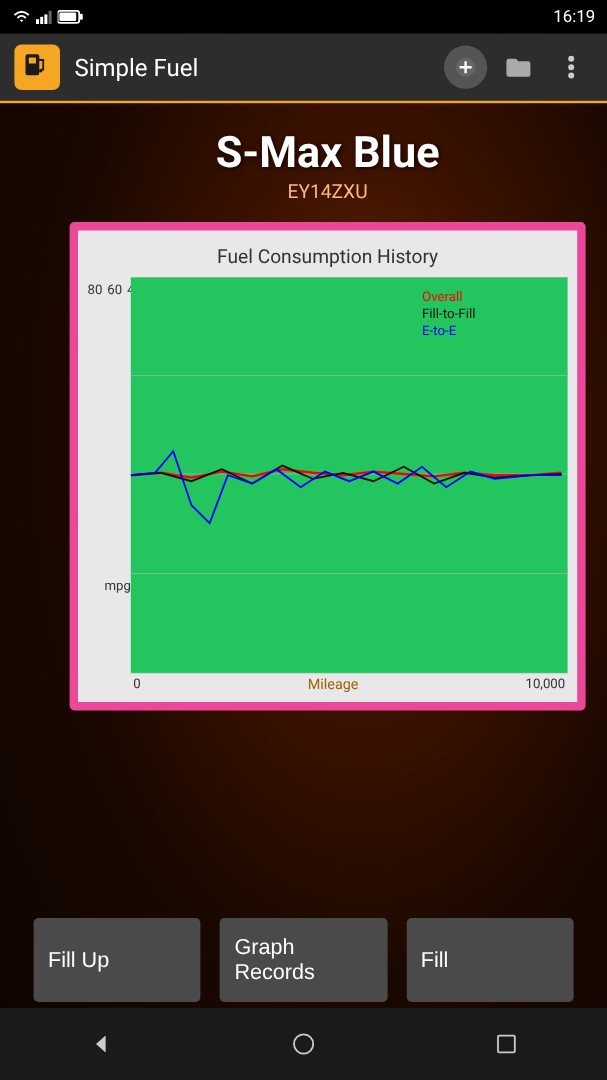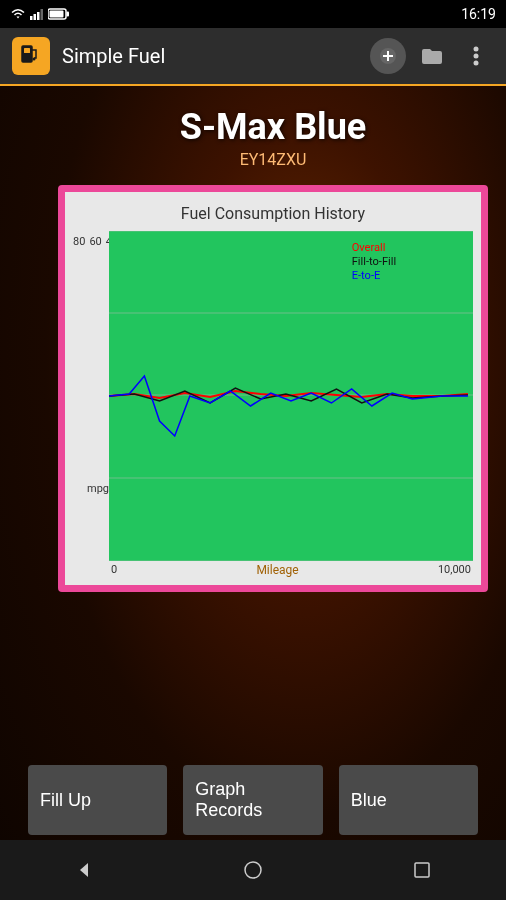--- a/index.html
+++ b/index.html
@@ -313,21 +313,21 @@
       <span class="x-label">0</span>
       <span class="x-label" style="font-size:12px; color:#a16207;">Mileage</span>
       <span class="x-label">10,000</span>
     </div>
   </div>
 </div>
 
 <div class="bottom-buttons">
   <button class="bottom-btn">Fill Up</button>
   <button class="bottom-btn">Graph Records</button>
-  <button class="bottom-btn">Blue</button>
+  <button class="bottom-btn">Fill</button>
 </div>
 
 <div class="nav-bar">
   <div class="nav-icon">
     <svg width="20" height="20" viewBox="0 0 20 20">
       <polygon points="14,3 6,10 14,17" fill="#ccc"></polygon>
     </svg>
   </div>
   <div class="nav-icon">
     <svg width="20" height="20" viewBox="0 0 20 20">

